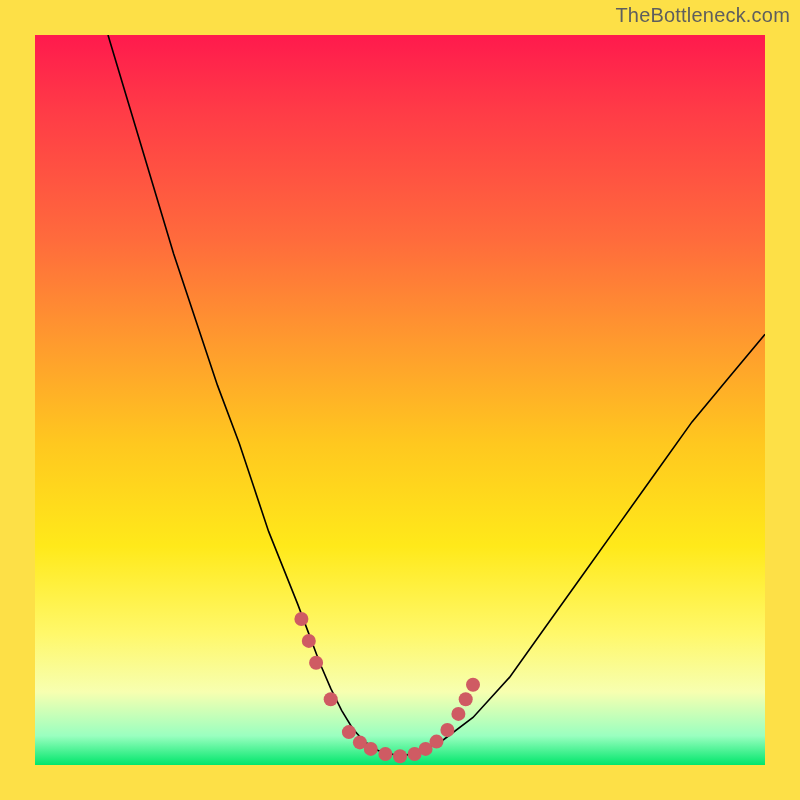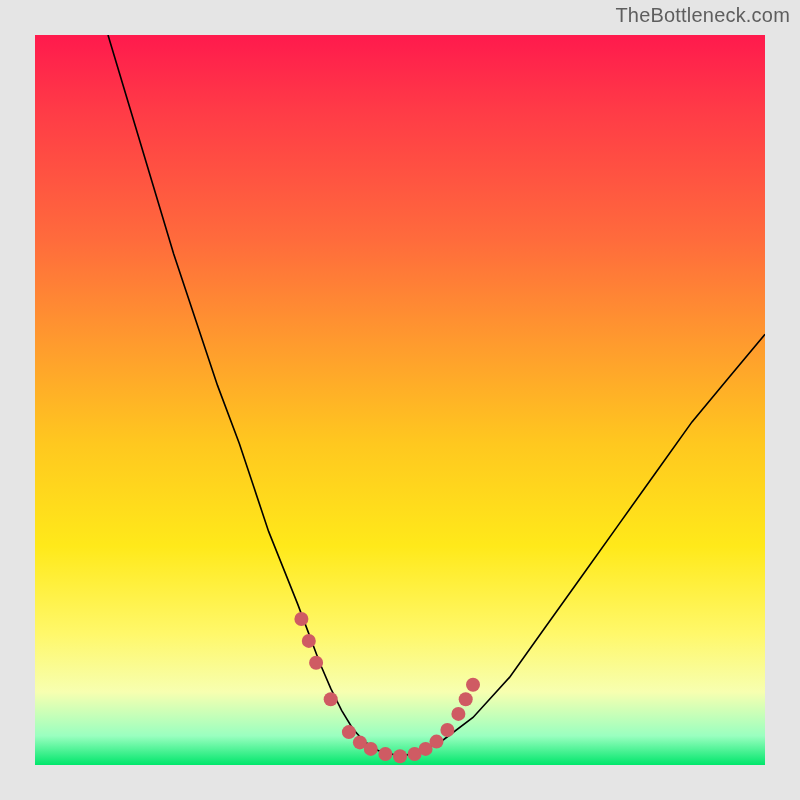--- a/index.html
+++ b/index.html
@@ -10,21 +10,21 @@
     background: #000;
     overflow: hidden;
     font-family: Arial, Helvetica, sans-serif;
   }
   .frame {
     position: absolute;
     left: 0;
     top: 0;
     width: 800px;
     height: 800px;
-    background: #e5e5e5;
+    background: #fde047;
   }
   .plot {
     position: absolute;
     left: 35px;
     top: 35px;
     width: 730px;
     height: 730px;
     
     background: linear-gradient(
       to bottom,

